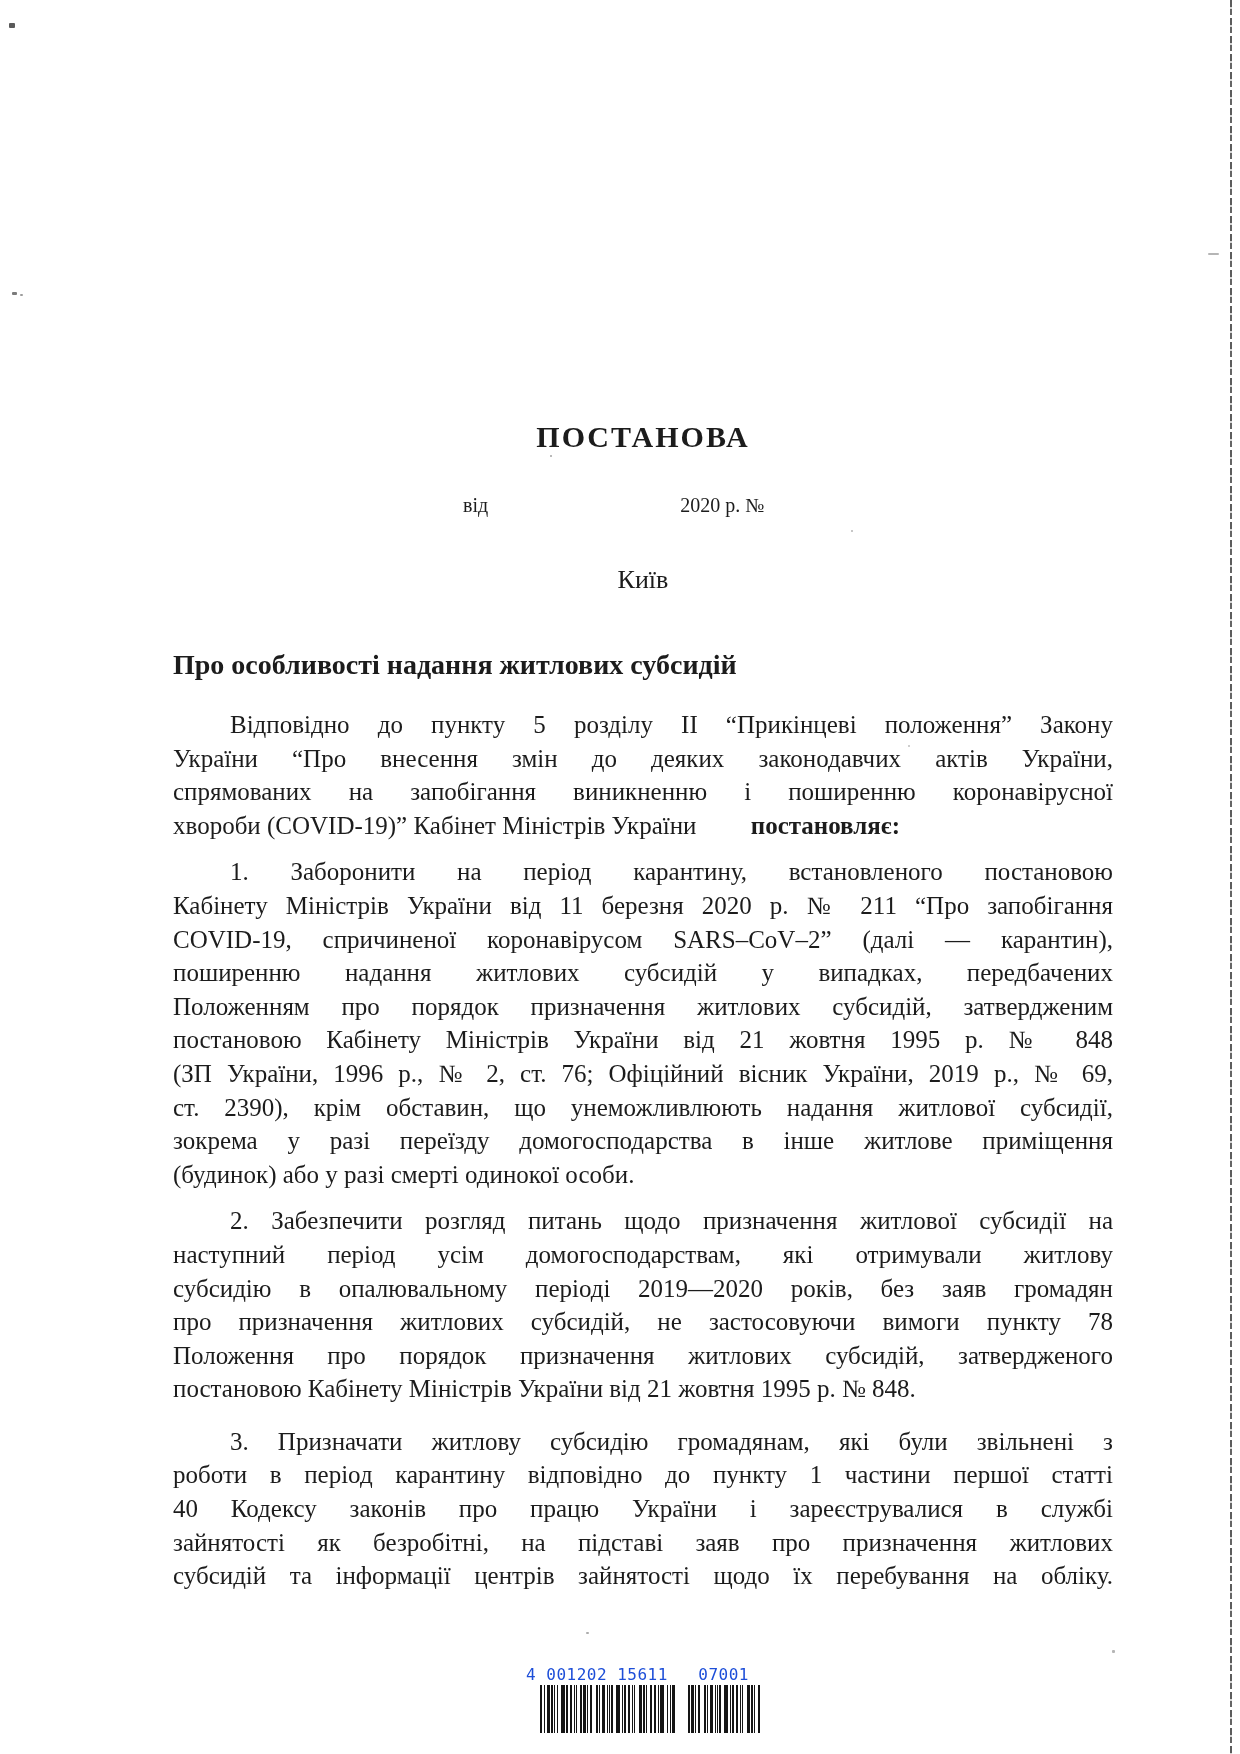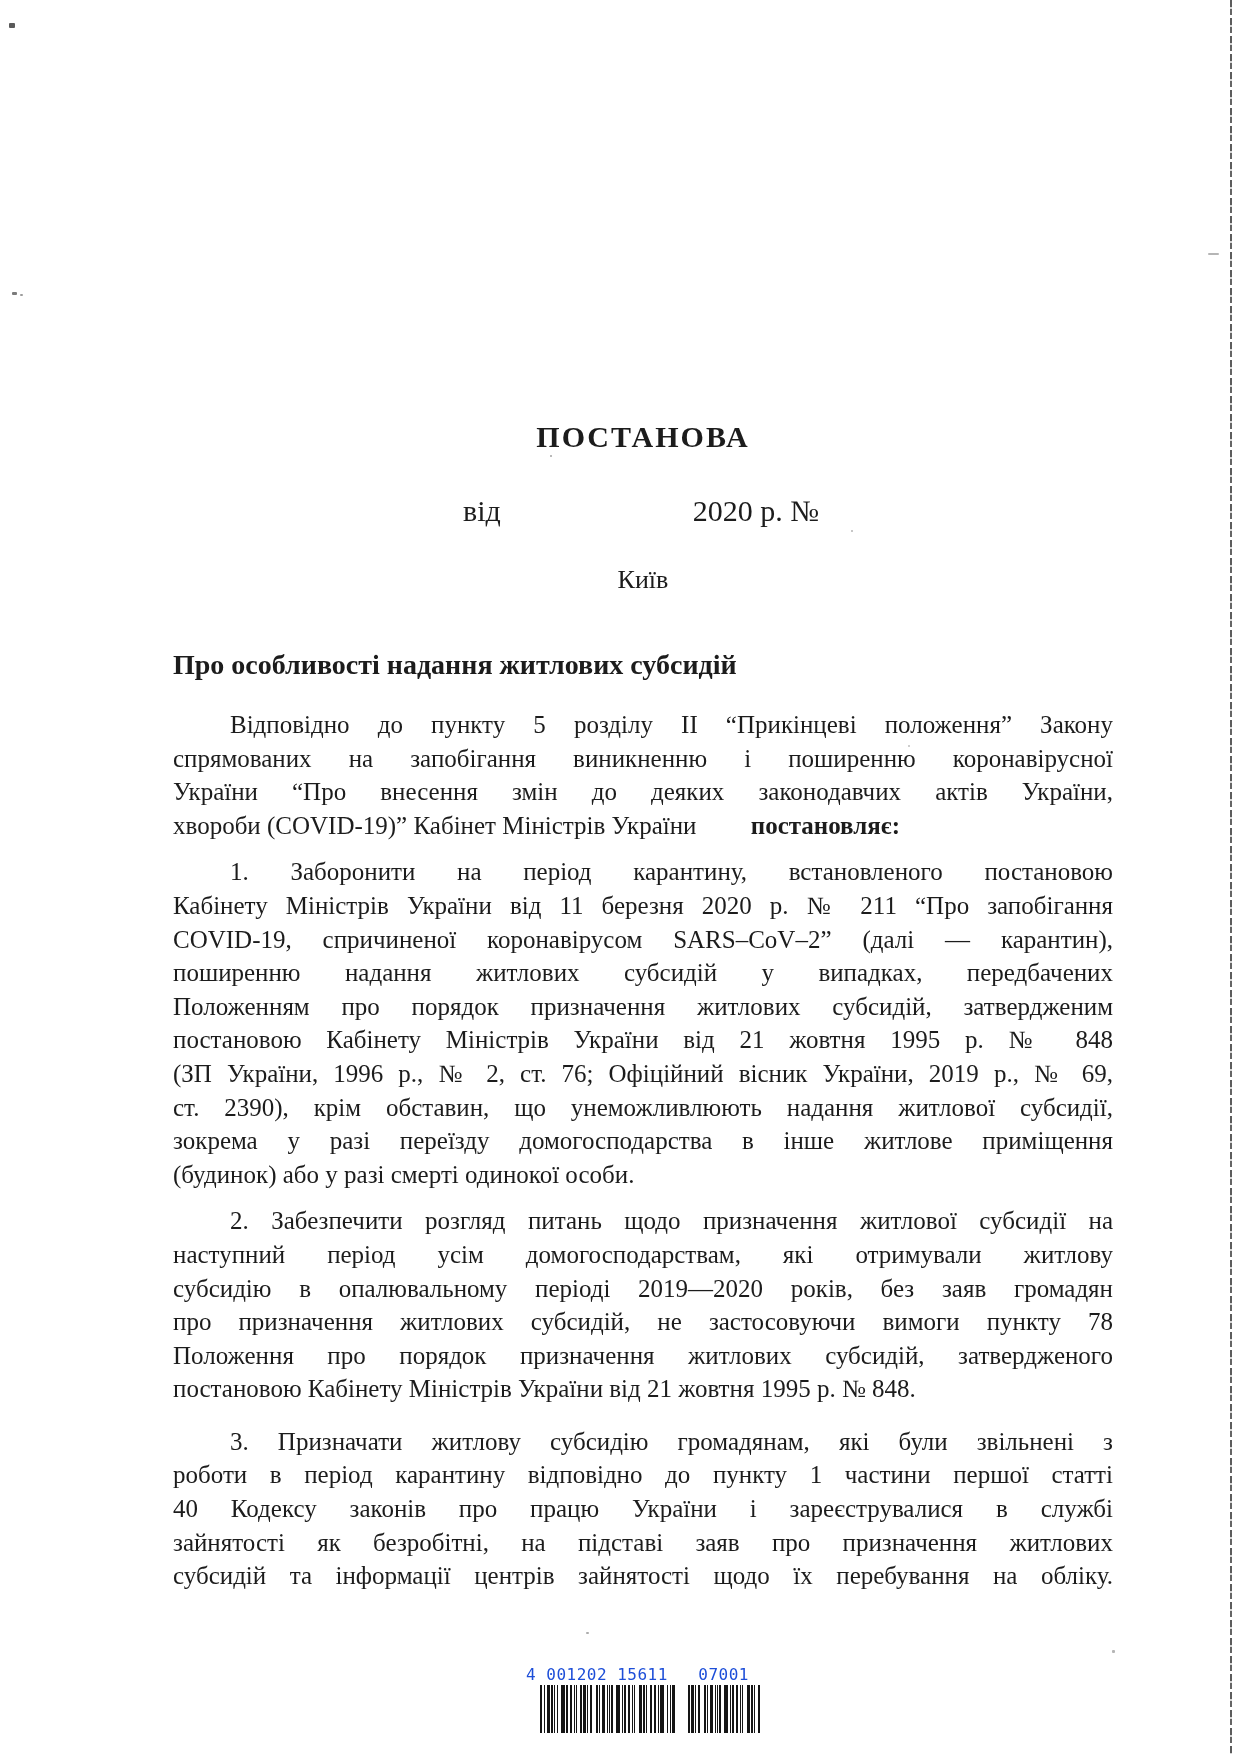--- a/index.html
+++ b/index.html
@@ -15,21 +15,21 @@
     position:absolute;top:335px;left:173px;width:940px;
     text-align:center;font-size:40px;font-weight:bold;letter-spacing:1px;
     white-space:nowrap;
   }
   .doctype{
     position:absolute;top:420px;left:173px;width:940px;
     text-align:center;font-size:30px;font-weight:bold;letter-spacing:2px;
   }
   .dateline{
     position:absolute;top:494px;left:173px;width:940px;
-    font-size:30px;display:flex;
+    font-size:20px;display:flex;
   }
   .dateline .from{margin-left:290px;}
   .dateline .year{margin-left:192px;}
   .city{
     position:absolute;top:565px;left:173px;width:940px;
     text-align:center;font-size:26px;
   }
   .title{
     position:absolute;top:649px;left:173px;width:940px;
     text-align:left;font-size:28px;font-weight:bold;
@@ -92,22 +92,22 @@
     <span class="from">від</span>
     <span class="year">2020 р. №</span>
   </div>
 
   <div class="city">Київ</div>
   <div class="title">Про особливості надання житлових субсидій</div>
 
   <div class="docbody" id="doc-body">
       <div class="para">
         <div class="line indent"><span>Відповідно до пункту 5 розділу ІІ “Прикінцеві положення” Закону</span></div>
+        <div class="line"><span>України “Про внесення змін до деяких законодавчих актів України,</span></div>
         <div class="line"><span>спрямованих на запобігання виникненню і поширенню коронавірусної</span></div>
-        <div class="line"><span>України “Про внесення змін до деяких законодавчих актів України,</span></div>
         <div class="line nojust"><span>хвороби (COVID-19)” Кабінет Міністрів України </span><span class="b">постановляє:</span></div>
       </div>
       <div class="para">
         <div class="line indent"><span>1. Заборонити на період карантину, встановленого постановою</span></div>
         <div class="line"><span>Кабінету Міністрів України від 11 березня 2020 р. № 211 “Про запобігання</span></div>
         <div class="line"><span>COVID-19, спричиненої коронавірусом SARS–CoV–2” (далі — карантин),</span></div>
         <div class="line"><span>поширенню надання житлових субсидій у випадках, передбачених</span></div>
         <div class="line"><span>Положенням про порядок призначення житлових субсидій, затвердженим</span></div>
         <div class="line"><span>постановою Кабінету Міністрів України від 21 жовтня 1995 р. № 848</span></div>
         <div class="line"><span>(ЗП України, 1996 р., № 2, ст. 76; Офіційний вісник України, 2019 р., № 69,</span></div>

